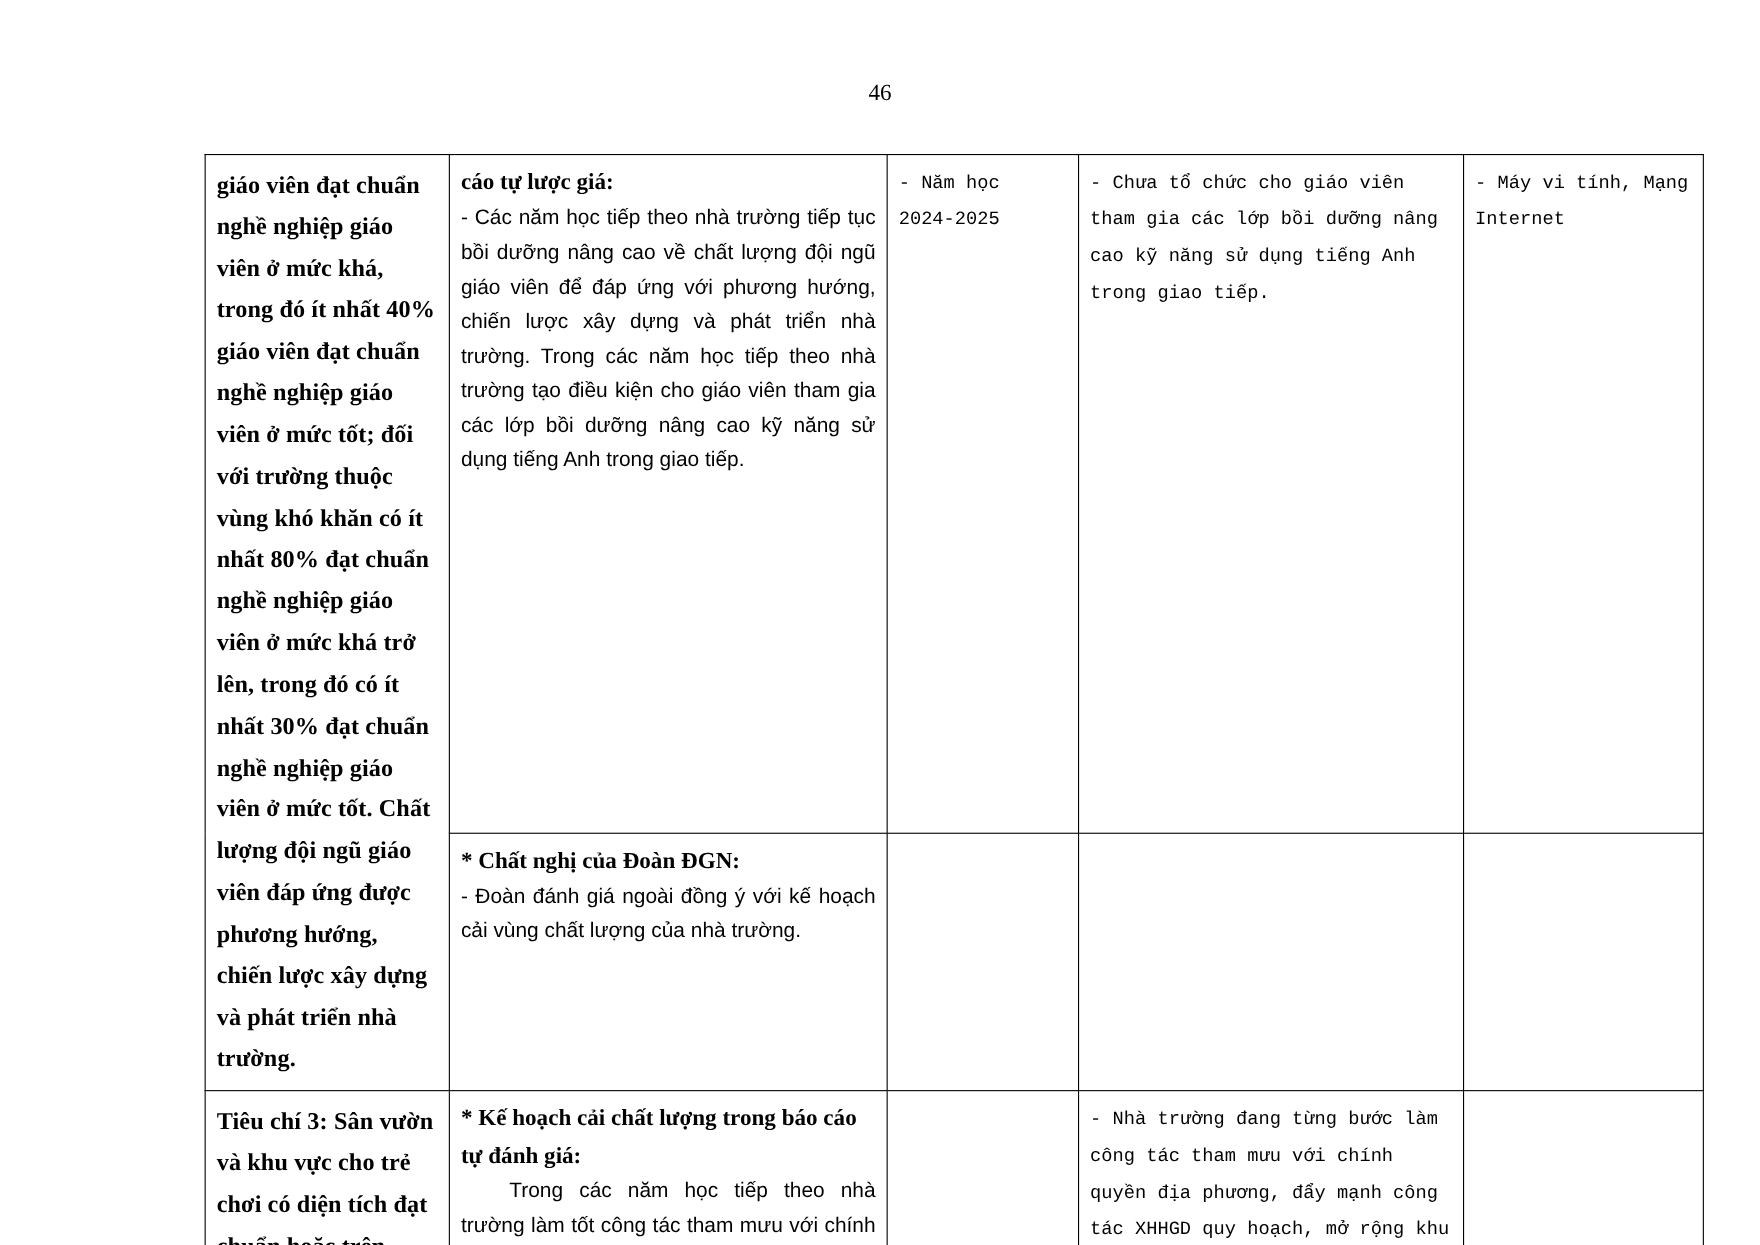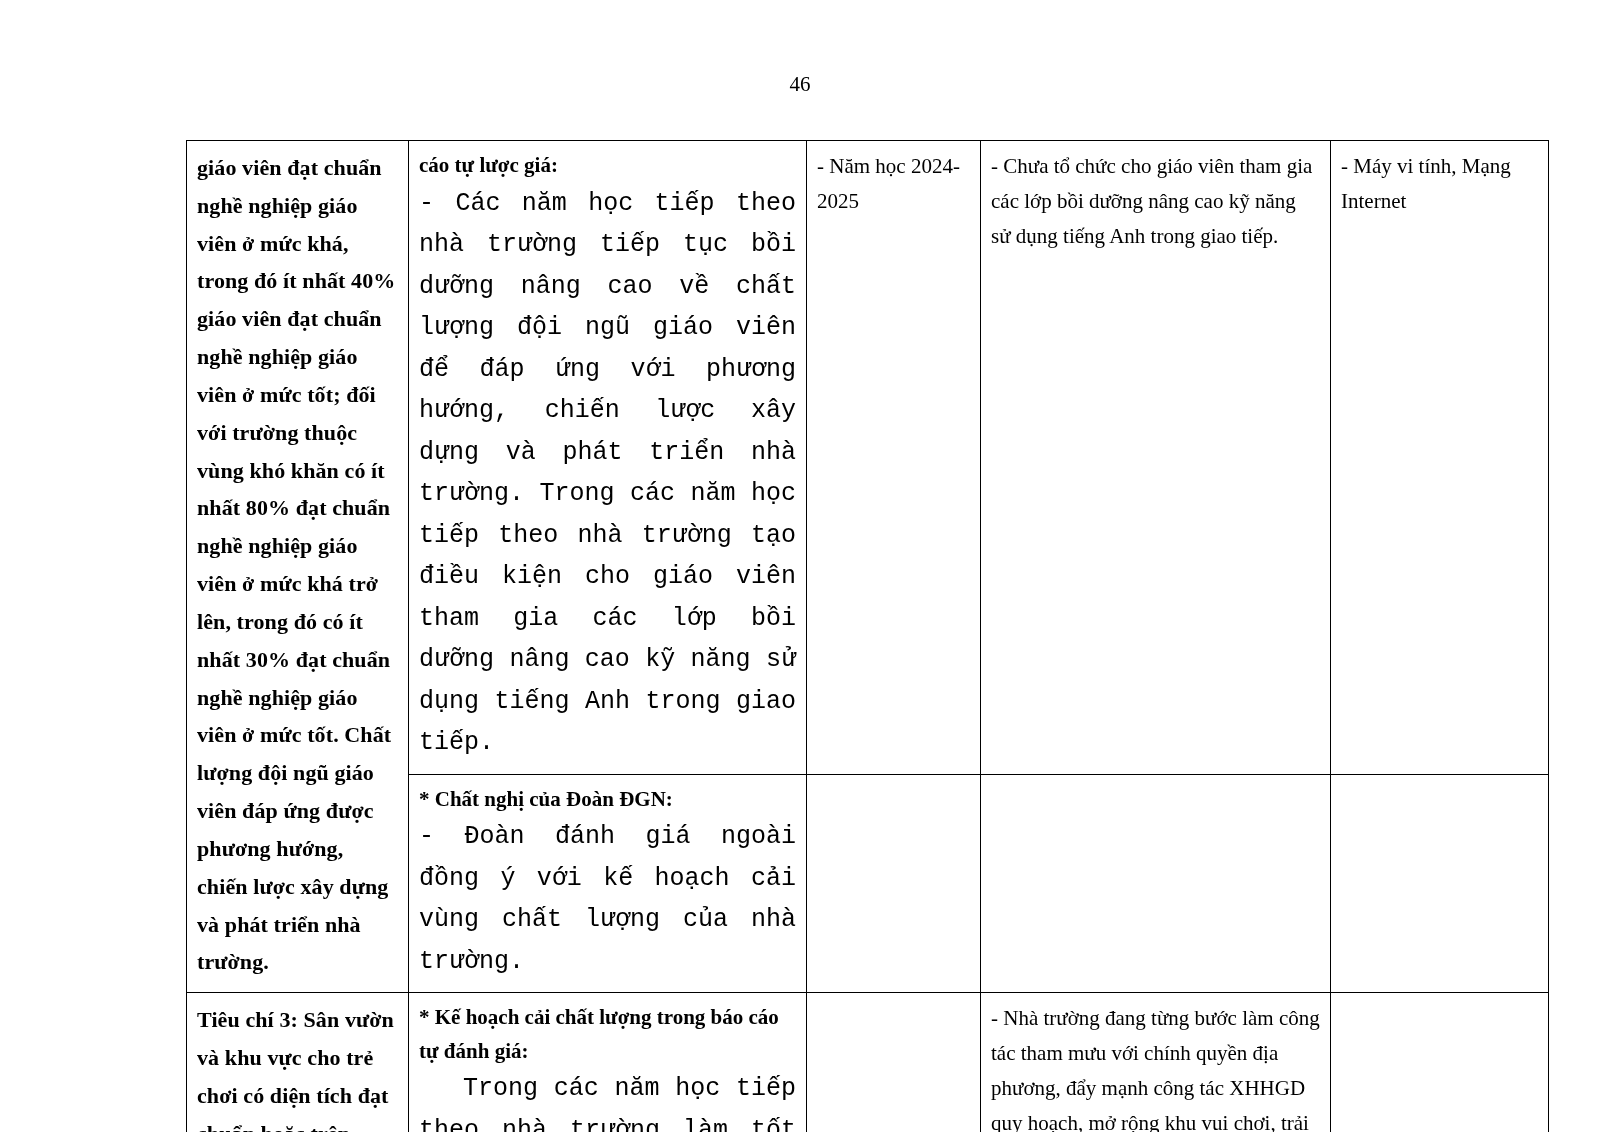--- a/index.html
+++ b/index.html
@@ -58,35 +58,35 @@
   .c1text {
     font-family: "Liberation Serif", serif;
     font-weight: bold;
     font-size: 22px;
     line-height: 1.72;
     text-align: justify;
     text-justify: inter-word;
     letter-spacing: 0.1px;
   }
   .c2text {
-    font-family: Liberation Mono, monospace;
-    font-size: 25px;
+    font-family: Liberation Sans, sans-serif;
+    font-size: 19px;
     line-height: 1.66;
     text-align: justify;
     text-justify: inter-word;
   }
   .c2head {
     font-family: "Liberation Serif", serif;
     font-weight: bold;
     font-size: 21px;
     line-height: 1.6;
   }
   .c3text, .c4text, .c5text {
-    font-family: Liberation Serif, serif;
-    font-size: 21px;
+    font-family: Liberation Mono, monospace;
+    font-size: 17px;
     line-height: 1.66;
     text-align: justify;
     text-justify: inter-word;
     margin-top: 14px;
   }
   .c3text { text-align: left; }
   .c5text { text-align: center; }
   .indent {
     text-indent: 44px;
     display: block;

